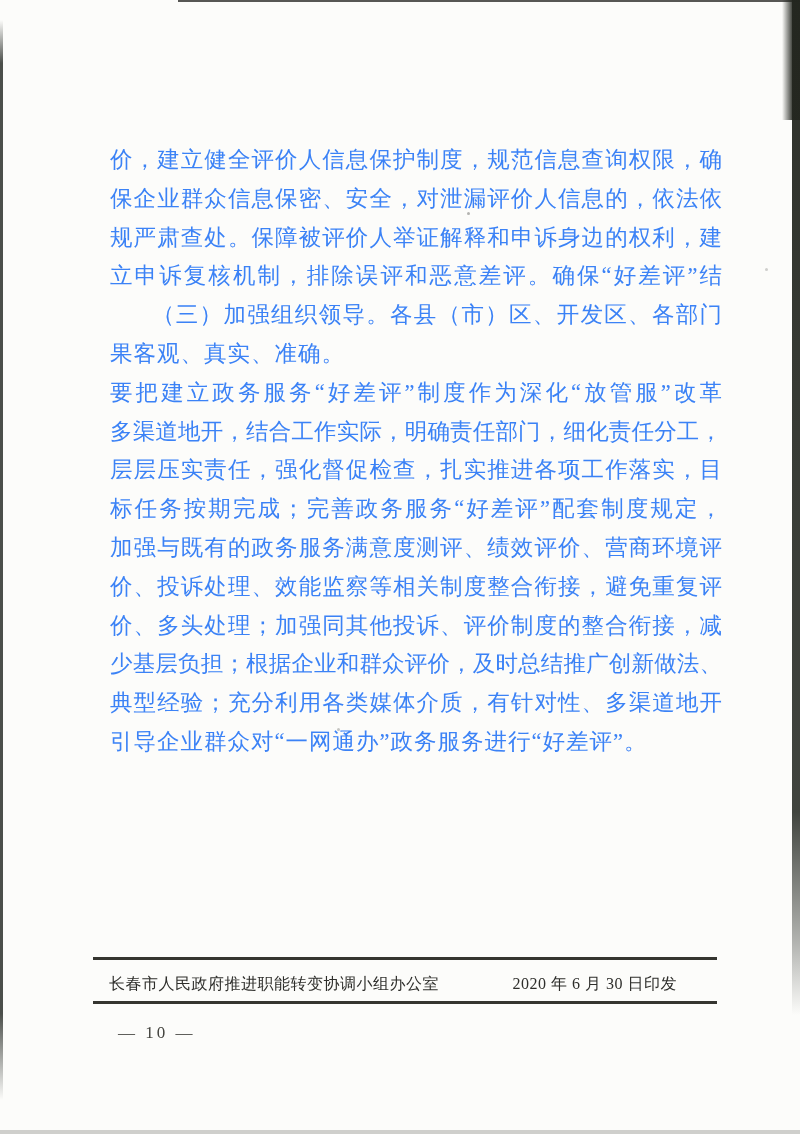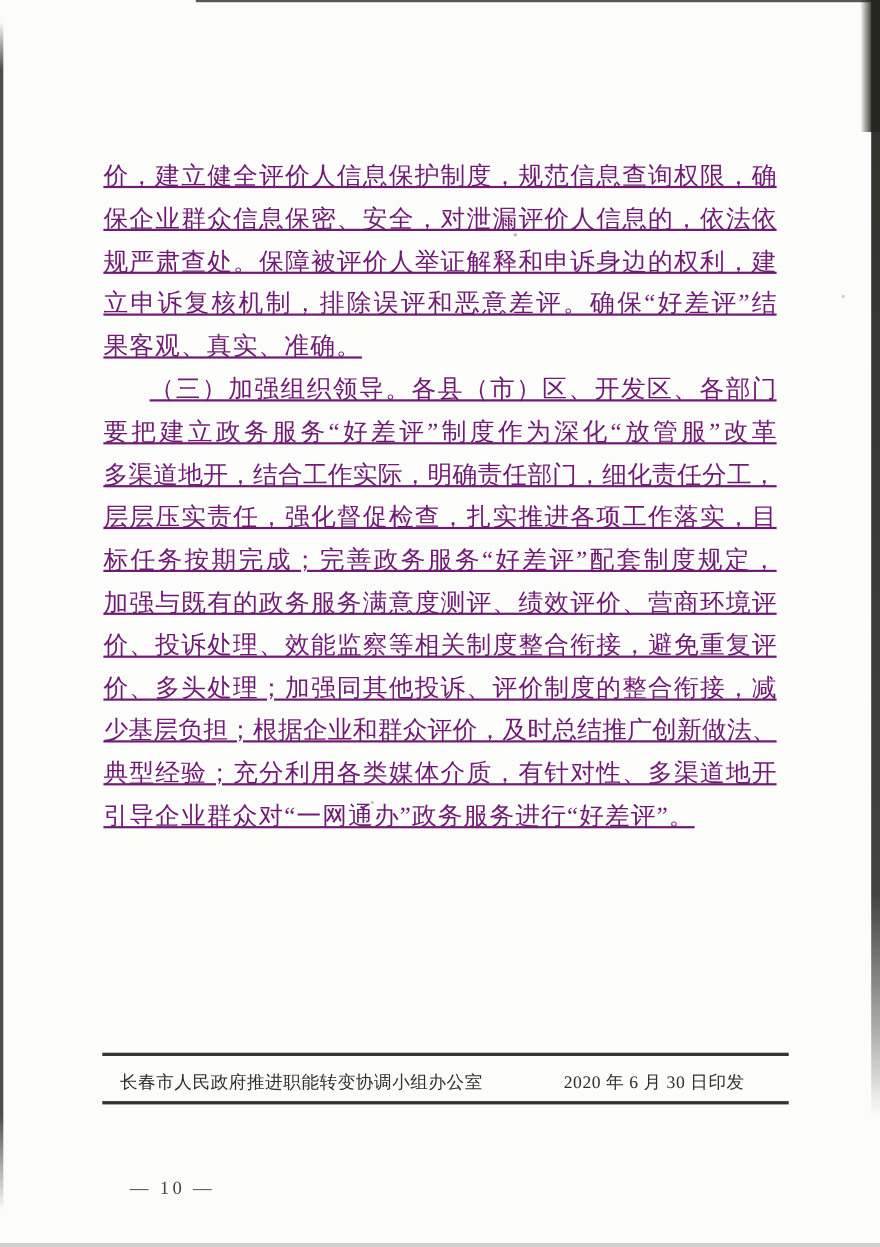--- a/index.html
+++ b/index.html
@@ -43,25 +43,24 @@
     background: #cfcfcc;
   }
   .specks {
     position: absolute; left: 467px; top: 212px; width: 3px; height: 3px;
     border-radius: 50%; background: rgba(70,70,66,0.4);
     box-shadow: -130px 516px 0 rgba(70,70,66,0.3), 298px 56px 0 rgba(70,70,66,0.25);
   }
 
   
   .text-block {
-    position: absolute; left: 94px; top: 141px; width: 612px;
-    color: #701a75;
+    position: absolute; left: 110px; top: 141px; width: 612px;
+    color: #3b82f6;
     font-size: 22.5px;
     font-kerning: none;
-    text-decoration: underline;
   }
   .line {
     height: 38.8px;
     line-height: 38.8px;
     text-align: justify;
     text-align-last: justify;
     text-justify: inter-character;
     white-space: nowrap;
     overflow: visible;
   }
@@ -84,21 +83,21 @@
   .footer-row {
     position: absolute; left: 93px; top: 965px; width: 624px; height: 30px;
     display: flex; justify-content: space-between; align-items: flex-end;
     box-sizing: border-box;
     padding-left: 16px; padding-right: 40px;
     color: #2e2e2b;
     font-size: 16px;
     letter-spacing: 0.5px;
   }
   .page-number {
-    position: absolute; left: 118px; top: 1070px;
+    position: absolute; left: 118px; top: 1023px;
     color: #44443f;
     font-size: 17px;
     letter-spacing: 3px;
   }
 </style>
 </head>
 <body>
 
 <div class="page">
 
@@ -107,22 +106,22 @@
   <div class="edge-right"></div>
   <div class="edge-right-corner"></div>
   <div class="edge-bottom"></div>
   <div class="specks"></div>
 
   <div class="text-block">
     <div class="line">价，建立健全评价人信息保护制度，规范信息查询权限，确</div>
     <div class="line">保企业群众信息保密、安全，对泄漏评价人信息的，依法依</div>
     <div class="line">规严肃查处。保障被评价人举证解释和申诉身边的权利，建</div>
     <div class="line">立申诉复核机制，排除误评和恶意差评。确保“好差评”结</div>
+    <div class="line indent">（三）加强组织领导。各县（市）区、开发区、各部门</div>
     <div class="line short">果客观、真实、准确。</div>
-    <div class="line indent">（三）加强组织领导。各县（市）区、开发区、各部门</div>
     <div class="line">要把建立政务服务“好差评”制度作为深化“放管服”改革</div>
     <div class="line">多渠道地开，结合工作实际，明确责任部门，细化责任分工，</div>
     <div class="line">层层压实责任，强化督促检查，扎实推进各项工作落实，目</div>
     <div class="line">标任务按期完成；完善政务服务“好差评”配套制度规定，</div>
     <div class="line">加强与既有的政务服务满意度测评、绩效评价、营商环境评</div>
     <div class="line">价、投诉处理、效能监察等相关制度整合衔接，避免重复评</div>
     <div class="line">价、多头处理；加强同其他投诉、评价制度的整合衔接，减</div>
     <div class="line">少基层负担；根据企业和群众评价，及时总结推广创新做法、</div>
     <div class="line">典型经验；充分利用各类媒体介质，有针对性、多渠道地开</div>
     <div class="line short">引导企业群众对“一网通办”政务服务进行“好差评”。</div>

